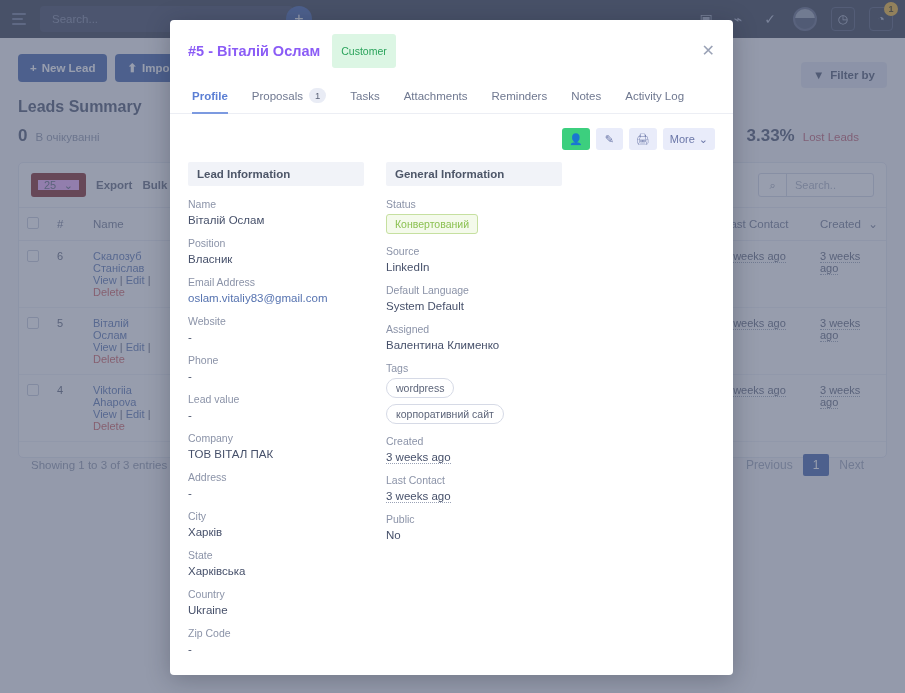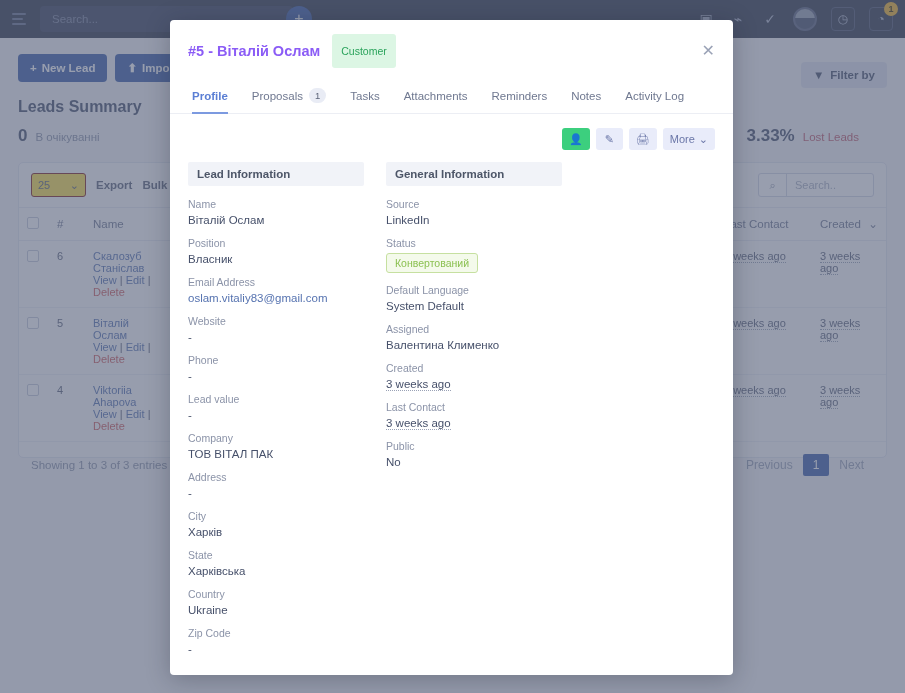--- a/index.html
+++ b/index.html
@@ -70,23 +70,23 @@
     position: absolute; right: 18px; top: 24px;
     background: #dfe3ee; color: #46506a; font-size: 11.5px; font-weight: bold;
     padding: 7px 12px; border-radius: 4px; display: flex; align-items: center; gap: 6px;
   }
   .card {
     margin-top: 16px; background: #fbfbfd; border: 1px solid #e3e6ef; border-radius: 5px;
     height: 296px; position: relative;
   }
   .card-tools { display: flex; align-items: center; gap: 10px; padding: 10px 12px; }
   .select-25 {
-    width: 55px; height: 24px; border: 1px solid #7f1d1d; border-radius: 3px;
+    width: 55px; height: 24px; border: 7px solid #7f1d1d; border-radius: 3px;
     font-size: 11px; color: #5c6479; display: flex; align-items: center;
-    justify-content: space-between; padding: 0 6px; background: #fde047;
+    justify-content: space-between; padding: 0 6px; background: #f0abfc;
   }
   .tool-link { font-size: 11.5px; color: #5c6479; font-weight: bold; }
   .search-box {
     position: absolute; right: 12px; top: 10px; display: flex;
     border: 1px solid #d3d8e5; border-radius: 3px; height: 24px; overflow: hidden; background:#fff;
   }
   .search-box .sicn { width: 28px; display: flex; align-items: center; justify-content: center; color: #8b93a8; font-size: 11px; border-right: 1px solid #d3d8e5;}
   .search-box .sinp { width: 86px; display: flex; align-items: center; padding-left: 8px; font-size: 11px; color: #aab1c2; }
   table.leads { width: 100%; border-collapse: collapse; font-size: 11px; }
   table.leads th {
@@ -425,36 +425,43 @@
       <div class="fld" style="margin-top:24px;">
         <div class="lbl">Description</div>
 
       </div>
     </div>
 
     <div class="col wide">
       <div class="sec-head">General Information</div>
 
       <div class="fld">
+        <div class="lbl">Status</div>
+        <span class="status-pill">Конвертований</span>
+      </div>
+      <div class="fld">
         <div class="lbl">Source</div>
         <div class="val">LinkedIn</div>
       </div>
       <div class="fld">
-        <div class="lbl">Status</div>
-        <span class="status-pill">Конвертований</span>
-      </div>
-      <div class="fld">
         <div class="lbl">Default Language</div>
         <div class="val">System Default</div>
       </div>
       <div class="fld">
         <div class="lbl">Assigned</div>
         <div class="val" style="white-space:nowrap">Валентина Клименко</div>
       </div>
       <div class="fld">
+        <div class="lbl">Tags</div>
+        <div class="tagrow">
+          <span class="tag">wordpress</span>
+          <span class="tag">корпоративний сайт</span>
+        </div>
+      </div>
+      <div class="fld">
         <div class="lbl">Created</div>
         <div class="val"><span class="dtd">3 weeks ago</span></div>
       </div>
       <div class="fld">
         <div class="lbl">Last Contact</div>
         <div class="val"><span class="dtd">3 weeks ago</span></div>
       </div>
       <div class="fld">
         <div class="lbl">Public</div>
         <div class="val">No</div>

